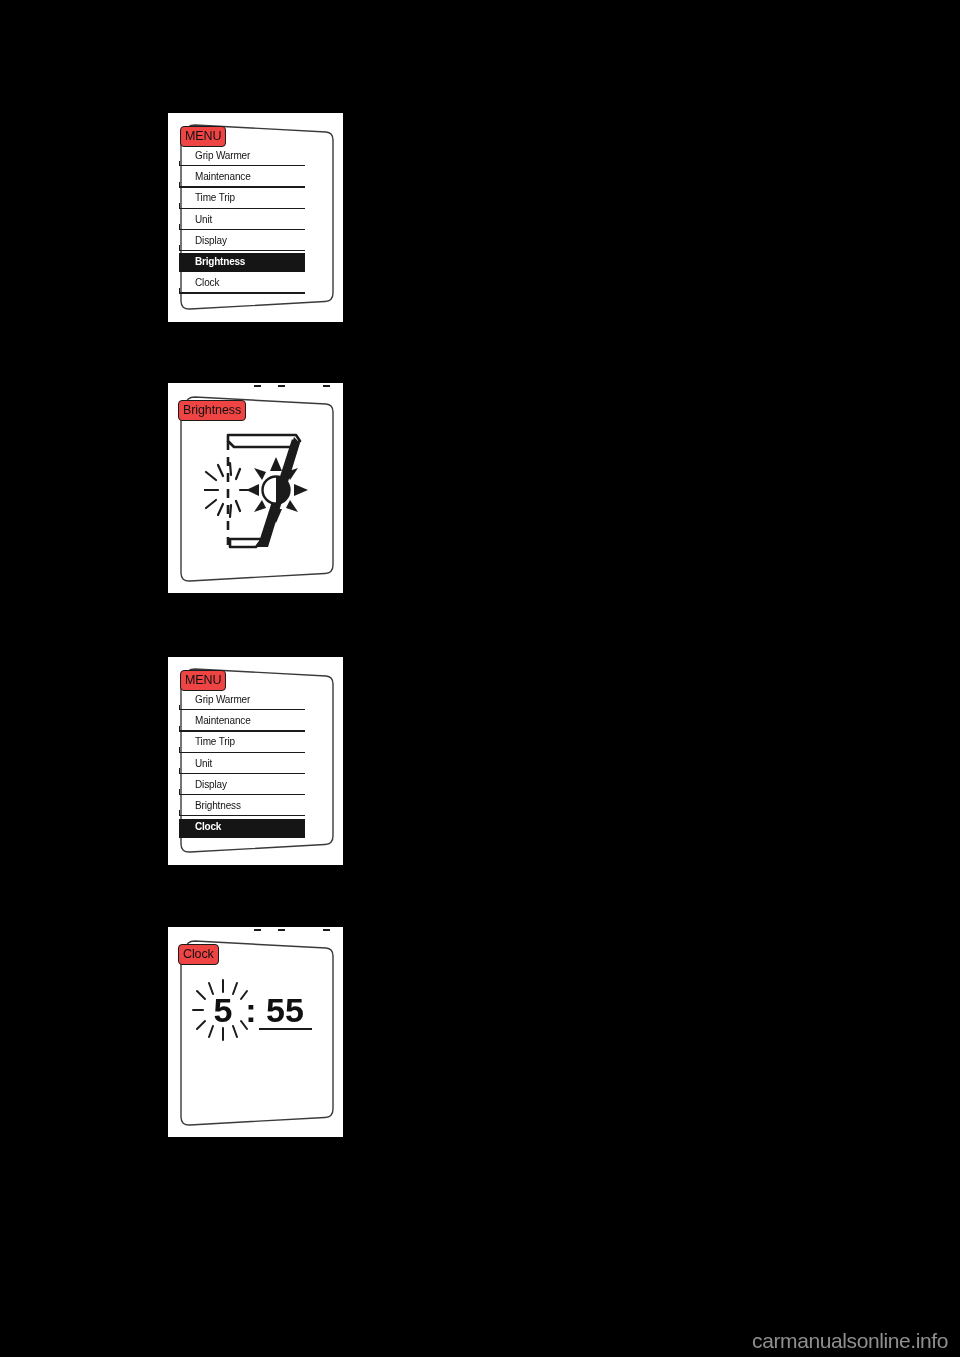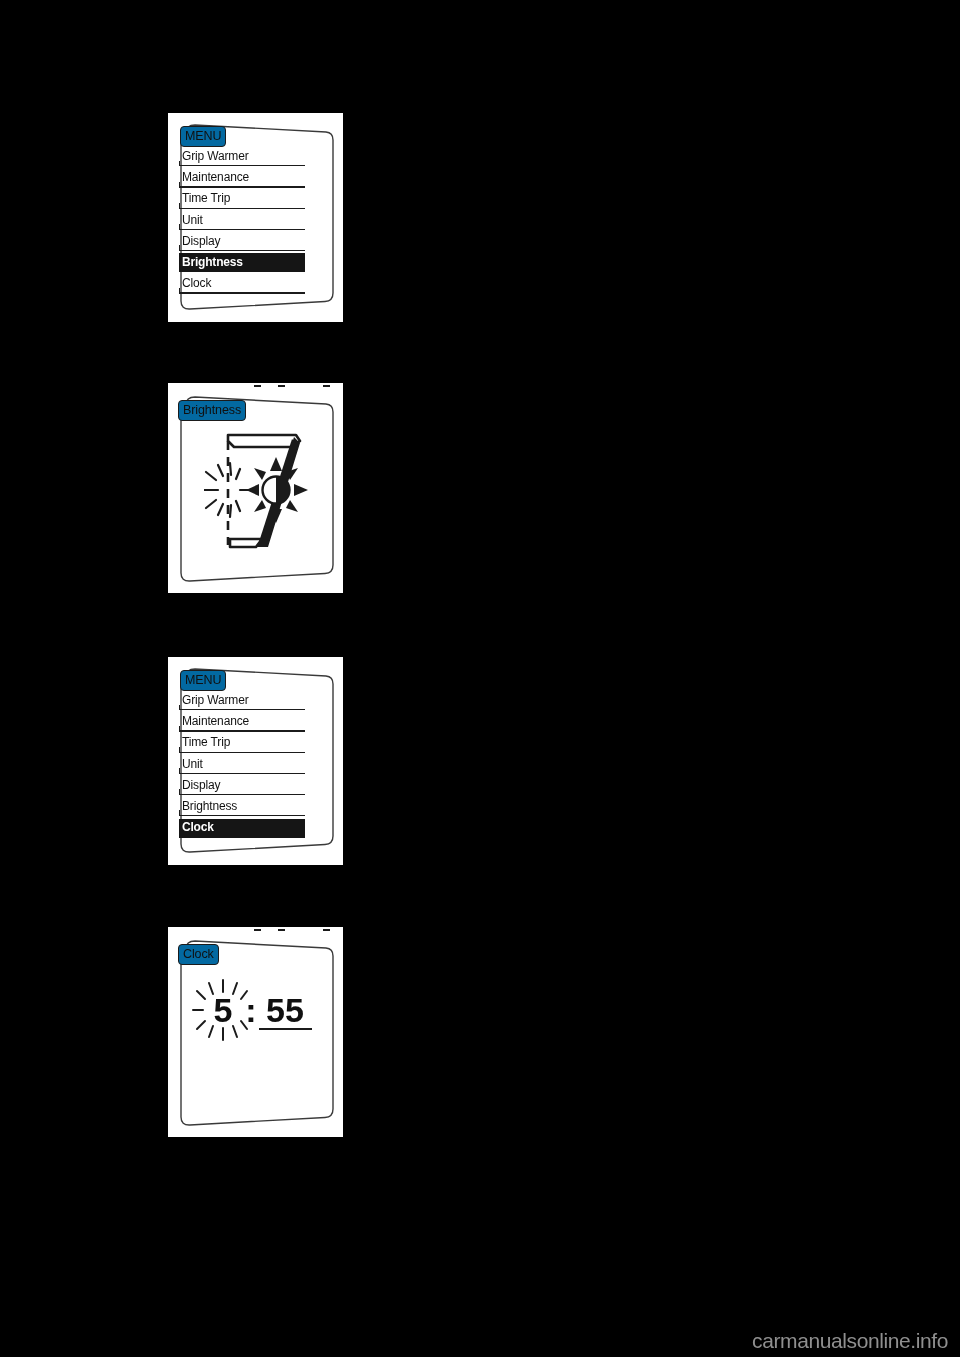--- a/index.html
+++ b/index.html
@@ -57,21 +57,21 @@
   .lcd-content {
     position: absolute;
     inset: 0;
   }
 
   
   .screen-tag {
     position: absolute;
     border: 1.3px solid #1b1b1b;
     border-radius: 4px;
-    background: #0369a1;
+    background: #ef4444;
     color: #101010;
     font-size: 12.5px;
     line-height: 1;
     padding: 2.5px 4px 3.5px 4px;
     white-space: nowrap;
     letter-spacing: -0.1px;
   }
   #tag-menu-1, #tag-menu-2 { left: 12px; top: 13px; }
   #tag-brightness   { left: 10px; top: 17px; }
   #tag-clock        { left: 10px; top: 17px; }
@@ -82,23 +82,23 @@
     left: 11px;
     top: 34px;
     width: 130px;
   }
   .menu-row {
     position: relative;
     height: 21.2px;
   }
   .menu-row .label {
     position: absolute;
-    left: 3px;
+    left: 16px;
     top: 0px;
-    font-size: 12px;
+    font-size: 10px;
     line-height: 18px;
     color: #121212;
     white-space: nowrap;
     letter-spacing: -0.15px;
   }
   
   .menu-row .rule {
     position: absolute;
     left: 0;
     top: 18.2px;

